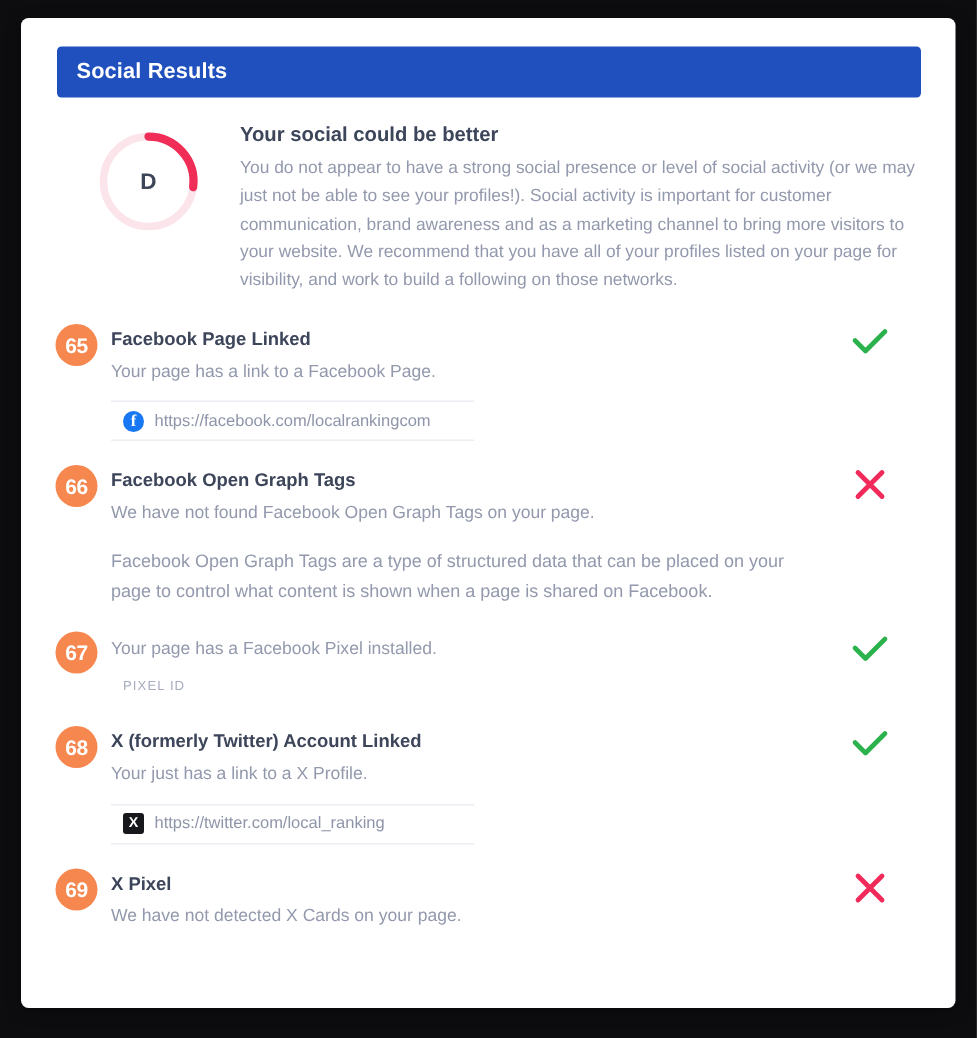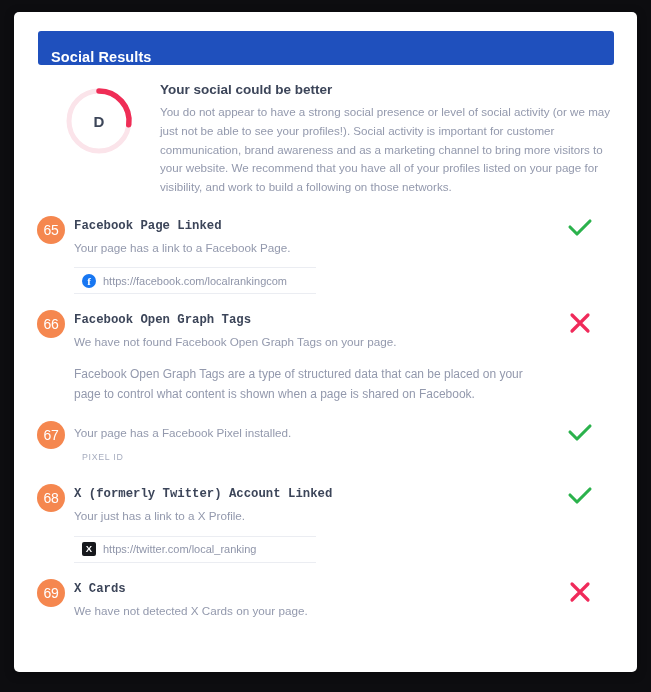--- a/index.html
+++ b/index.html
@@ -39,21 +39,21 @@
     padding: 0;
   }
 
   
   .header-bar {
     margin: 19px 23px 0 24px;
     height: 34px;
     background: #1f50bd;
     border-radius: 3px;
     display: flex;
-    align-items: flex-end;
+    align-items: center;
     padding-left: 13px;
   }
   .header-bar .title {
     color: #ffffff;
     font-size: 14.5px;
     font-weight: bold;
     letter-spacing: 0.1px;
   }
 
   
@@ -112,40 +112,39 @@
   .badge-col {
     flex: 0 0 37px;
     padding-top: 1px;
   }
   .badge {
     width: 28px; height: 28px;
     border-radius: 50%;
     background: #f5874f;
     color: #ffffff;
     font-size: 14px;
-    font-weight: normal;
+    font-weight: bold;
     display: flex;
     align-items: center;
     justify-content: center;
     letter-spacing: -0.3px;
     text-align: center;
   }
 
   .body-col {
     flex: 1 1 auto;
     min-width: 0;
     padding-top: 4px;
   }
 
   .item-title {
     font-size: 12.3px;
     font-weight: bold;
     color: #3c4559;
     margin-bottom: 6px;
-    font-family: Liberation Mono, monospace;
   }
   .item-desc {
     font-size: 11.7px;
     color: #9399ad;
     line-height: 1.5;
   }
   .item-extra {
     font-size: 12px;
     color: #9399ad;
     line-height: 1.65;
@@ -317,21 +316,21 @@
               <path d="M3 9 L10 16 L23 3" fill="none" stroke="#2bb24c" stroke-width="3.1" stroke-linecap="round" stroke-linejoin="round"></path>
             </svg>
           </div>
         </div>
 
         <div class="item">
           <div class="badge-col">
             <div class="badge">69</div>
           </div>
           <div class="body-col">
-            <div class="item-title">X Cards</div>
+            <div class="item-title">X Pixel</div>
             <div class="item-desc">We have not detected X Cards on your page.</div>
 
           </div>
           <div class="status-col">
             <svg class="mark-fail" width="22" height="22" viewBox="0 0 22 22">
               <path d="M3 3 L19 19 M19 3 L3 19" fill="none" stroke="#f02a5a" stroke-width="3.2" stroke-linecap="round"></path>
             </svg>
           </div>
         </div>
 

